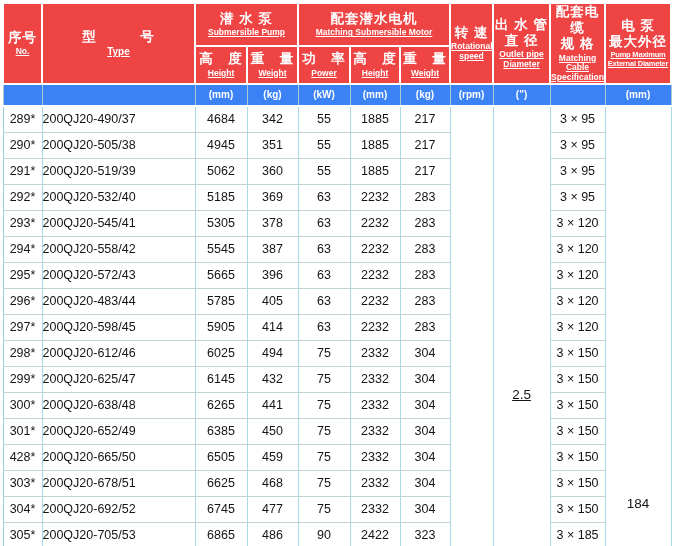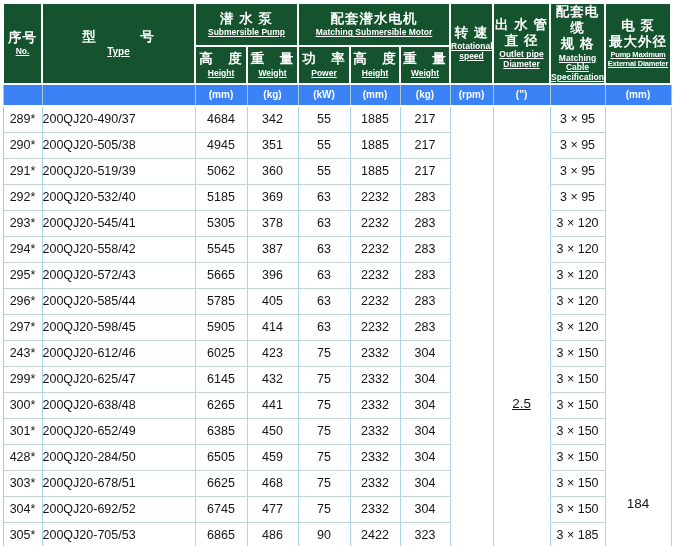--- a/index.html
+++ b/index.html
@@ -6,21 +6,21 @@
   .page{
     position:relative;width:674px;height:546px;background:#ffffff;
     overflow:hidden;font-family:"Liberation Sans","DejaVu Sans",sans-serif;
   }
   table.spec{
     border-collapse:collapse;table-layout:fixed;width:670px;
     margin:2px 0 0 2px;border:1px solid #9ccfdd;
   }
   
   thead th{
-    background:#14532d;color:#fff;border:2px solid #ffffff;
+    background:#ef4444;color:#fff;border:2px solid #ffffff;
     padding:0;vertical-align:middle;text-align:center;font-weight:bold;
   }
   tr.group-row{height:33px;}
   tr.sub-row{height:27px;}
   .zh{display:block;font-size:13.5px;line-height:1.2;white-space:pre-line;letter-spacing:1px;}
   .en{display:block;font-size:8.5px;font-weight:bold;line-height:1.15;white-space:pre-line;letter-spacing:0;margin-top:1px;text-decoration:underline;}
   .en-md{font-size:10px;}
   .en-tight{font-size:7.5px;letter-spacing:-0.2px;}
   
   tr.units-row td{
@@ -32,21 +32,21 @@
   
   tbody td{
     background:#fff;color:#151515;font-size:12.5px;text-align:center;
     height:25px;padding:0;
     border-right:1px solid #a9d9e8;border-bottom:1px solid #c3d4d7;
   }
   tbody td.type-col{text-align:left;}
   tbody td.span-col{position:relative;border-bottom:none;}
   .merged-val{position:absolute;left:0;right:0;text-align:center;font-size:13.5px;color:#151515;}
   .val-speed{top:438px;}
-  .val-outlet{top:289px;text-decoration:underline;}
+  .val-outlet{top:280px;text-decoration:underline;}
   .val-maxdia{top:389px;}
 </style>
 </head>
 <body>
 
 <div class="page">
   <table class="spec">
     <colgroup>
       <col style="width:39px">
         <col style="width:153px">
@@ -212,43 +212,43 @@
           <td class="type-col">200QJ20-572/43</td>
           <td>5665</td>
           <td>396</td>
           <td>63</td>
           <td>2232</td>
           <td>283</td>
           <td>3 × 120</td>
         </tr>
         <tr>
           <td>296*</td>
-          <td class="type-col">200QJ20-585/44</td>
+          <td class="type-col">200QJ20-483/44</td>
           <td>5785</td>
           <td>405</td>
           <td>63</td>
           <td>2232</td>
           <td>283</td>
           <td>3 × 120</td>
         </tr>
         <tr>
           <td>297*</td>
           <td class="type-col">200QJ20-598/45</td>
           <td>5905</td>
           <td>414</td>
           <td>63</td>
           <td>2232</td>
           <td>283</td>
           <td>3 × 120</td>
         </tr>
         <tr>
-          <td>243*</td>
+          <td>298*</td>
           <td class="type-col">200QJ20-612/46</td>
           <td>6025</td>
-          <td>423</td>
+          <td>494</td>
           <td>75</td>
           <td>2332</td>
           <td>304</td>
           <td>3 × 150</td>
         </tr>
         <tr>
           <td>299*</td>
           <td class="type-col">200QJ20-625/47</td>
           <td>6145</td>
           <td>432</td>
@@ -272,21 +272,21 @@
           <td class="type-col">200QJ20-652/49</td>
           <td>6385</td>
           <td>450</td>
           <td>75</td>
           <td>2332</td>
           <td>304</td>
           <td>3 × 150</td>
         </tr>
         <tr>
           <td>428*</td>
-          <td class="type-col">200QJ20-284/50</td>
+          <td class="type-col">200QJ20-665/50</td>
           <td>6505</td>
           <td>459</td>
           <td>75</td>
           <td>2332</td>
           <td>304</td>
           <td>3 × 150</td>
         </tr>
         <tr>
           <td>303*</td>
           <td class="type-col">200QJ20-678/51</td>

